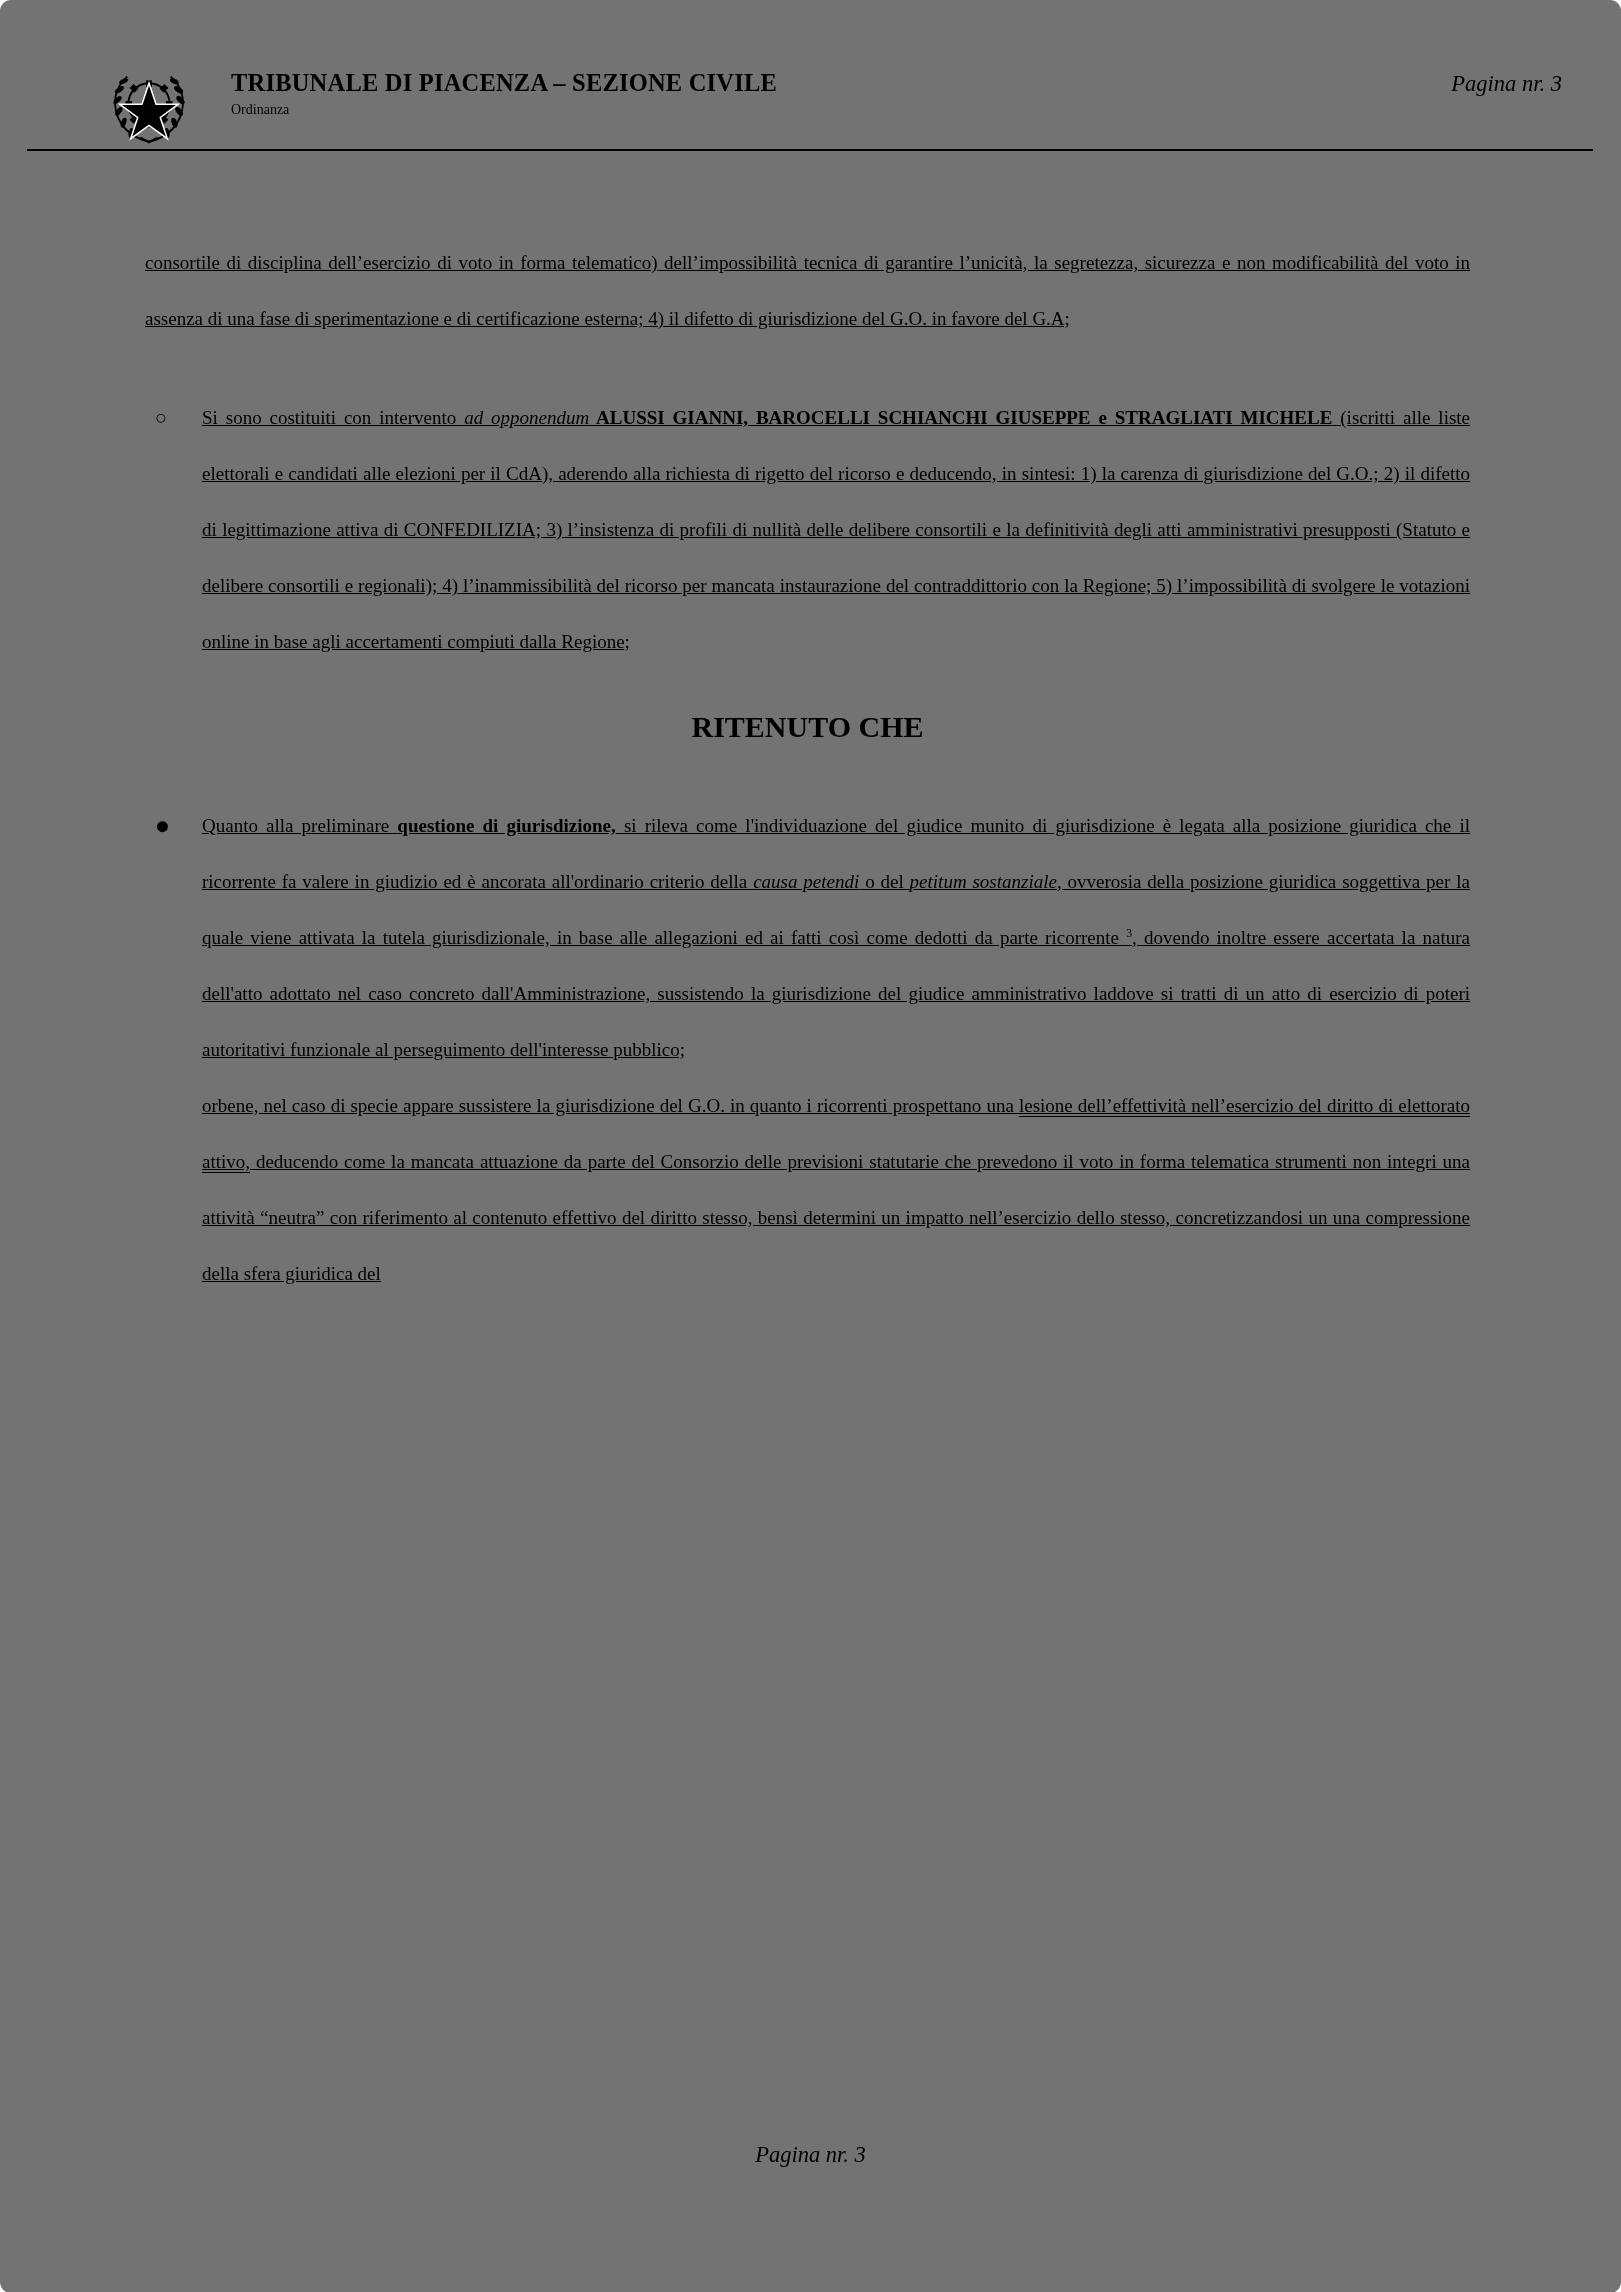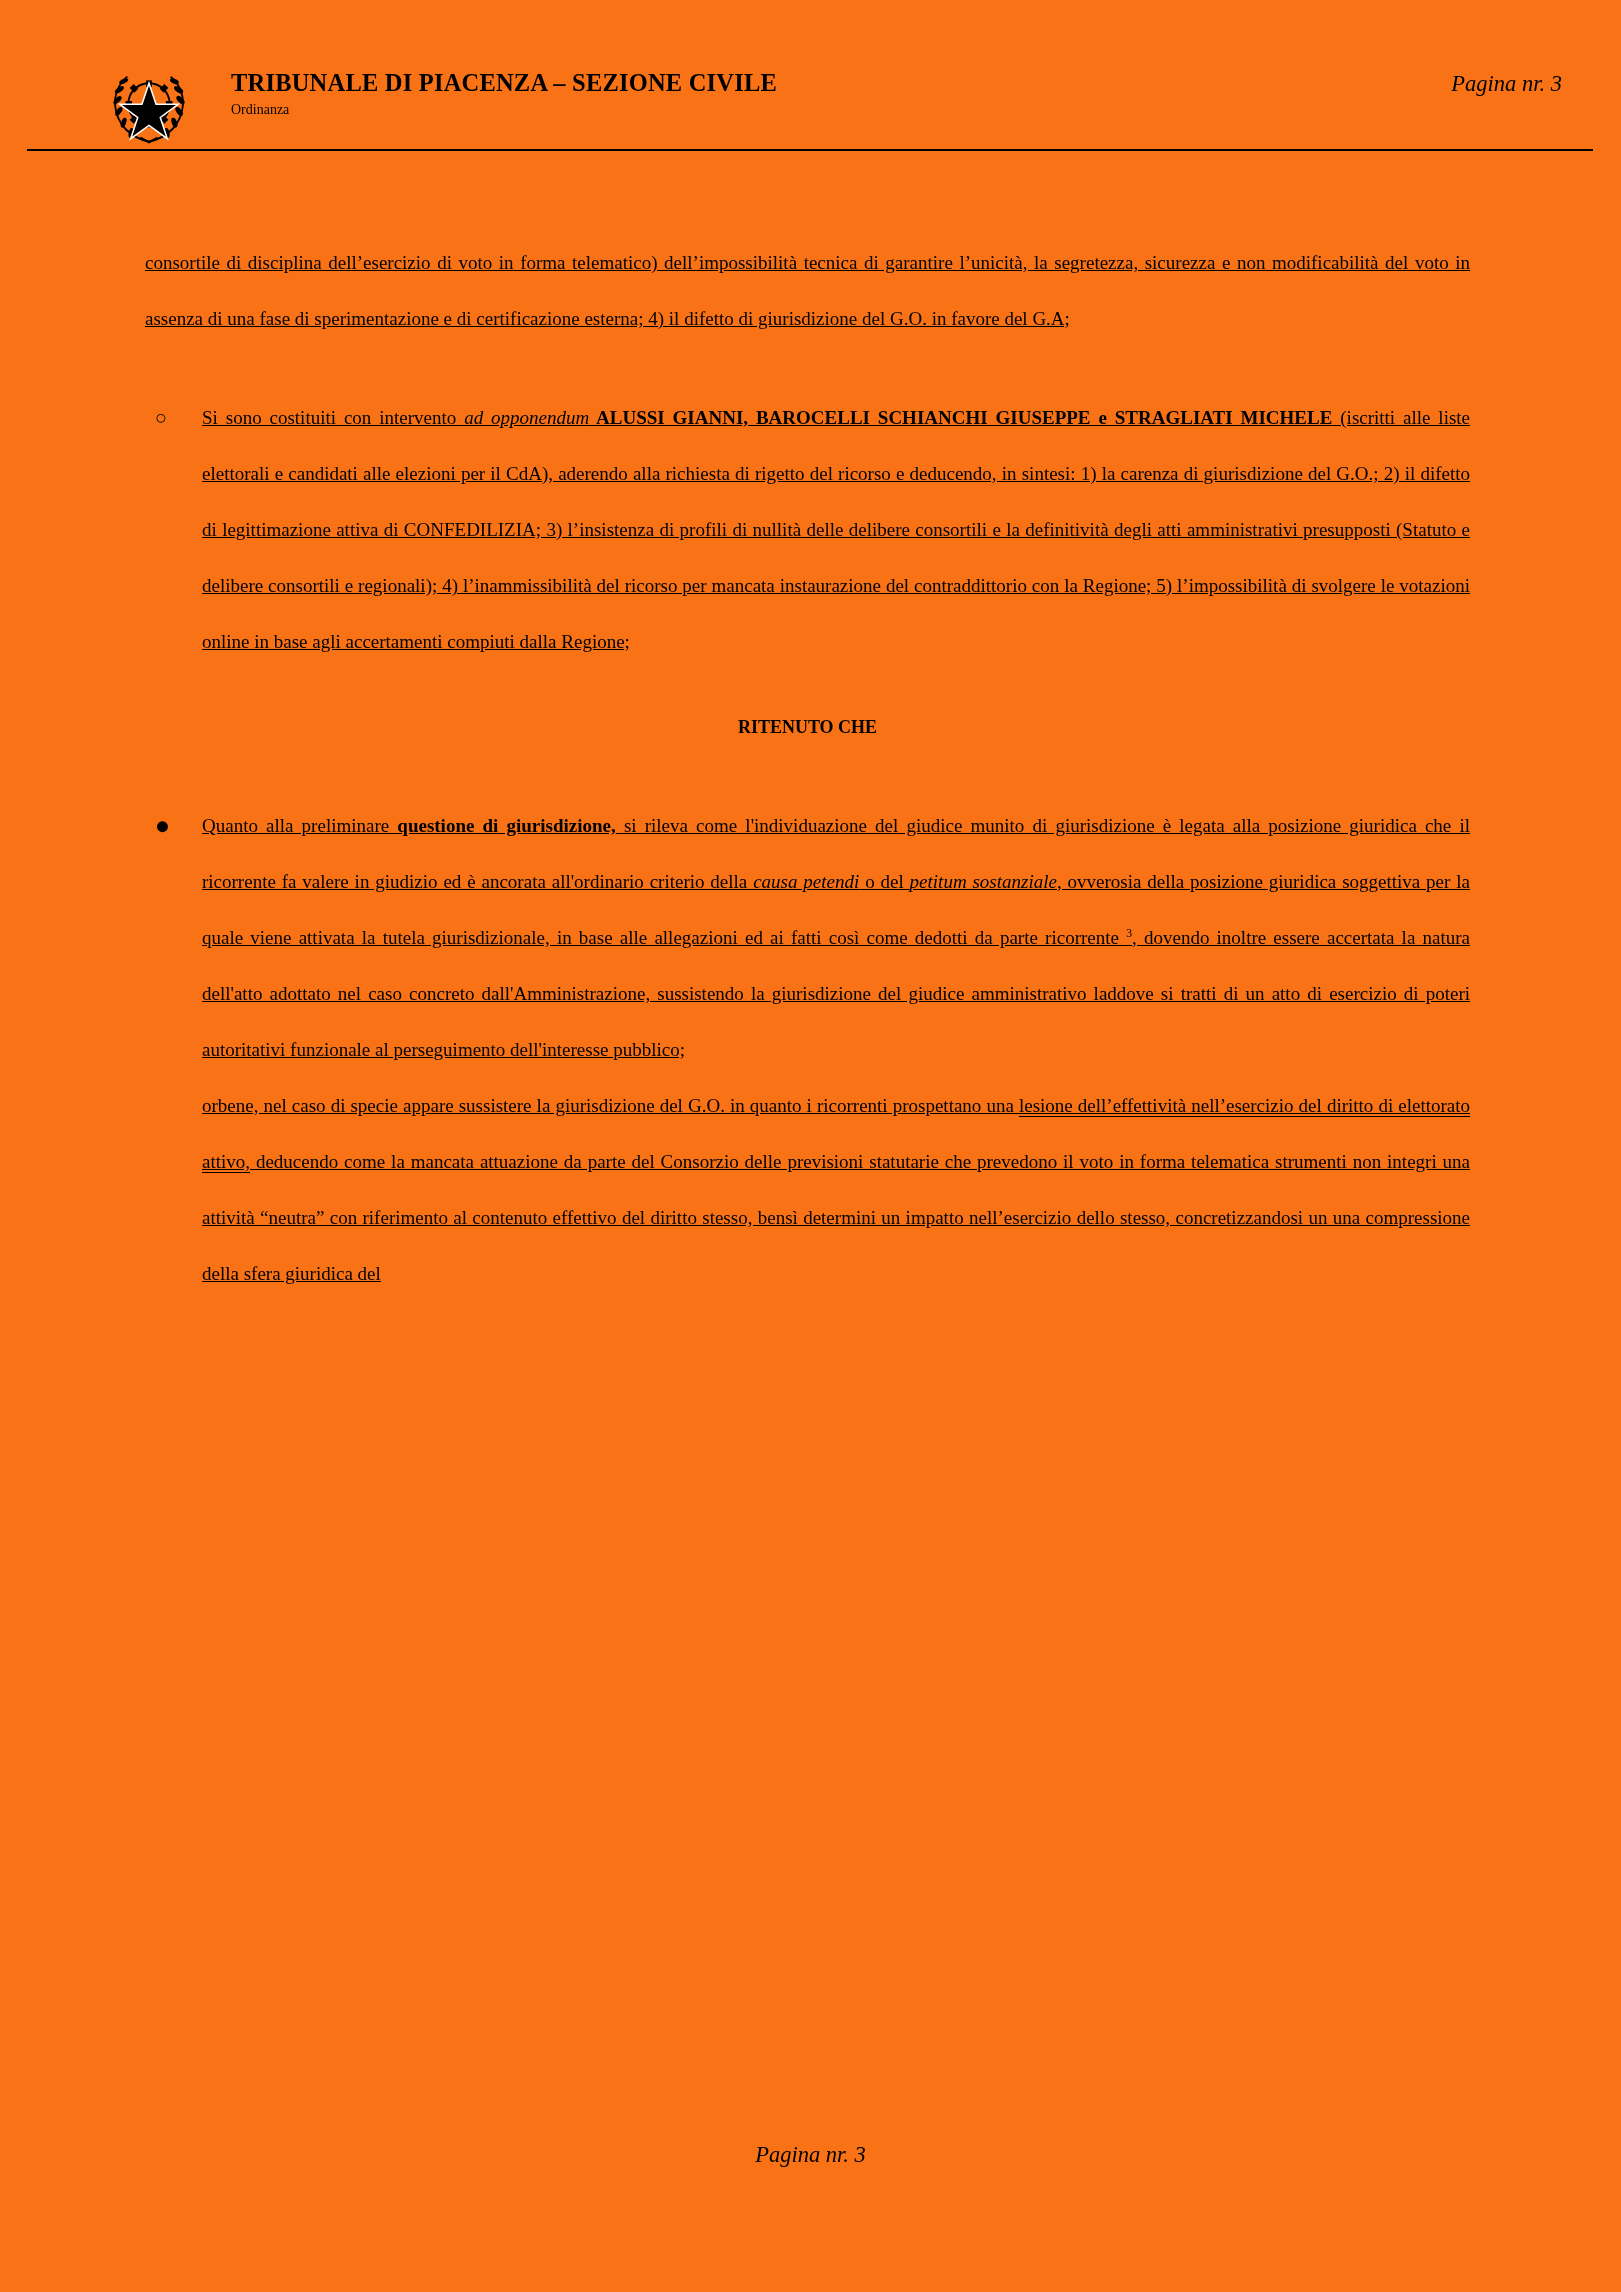--- a/index.html
+++ b/index.html
@@ -8,23 +8,24 @@
     background: #ffffff;
   }
   body {
     font-family: "Liberation Serif", "DejaVu Serif", serif;
     color: #000000;
   }
   .page {
     position: relative;
     width: 1621px;
     height: 2293px;
-    background: #f97316;
+    background: #737373;
     box-sizing: border-box;
     overflow: hidden;
+    border-radius: 11px;
   }
 
   
   .header {
     position: absolute;
     top: 55px;
     left: 29px;
     right: 59px;
     height: 94px;
     display: flex;
@@ -102,21 +103,21 @@
     top: 0;
     font-size: 24.5px;
     line-height: 56px;
   }
   .li.hollow .marker { font-size: 19.6px; }
   .li.solid  .marker { font-size: 25.5px; }
 
   .center-head {
     text-align: center;
     font-weight: bold;
-    font-size: 18px;
+    font-size: 30px;
     line-height: 56px;
     margin-top: 29px;
   }
 
   b, strong { font-weight: bold; }
   i, em { font-style: italic; }
   u { text-decoration: underline; text-underline-offset: 3.9px; }
   sup { font-size: 0.62em; vertical-align: super; line-height: 0; }
 
   

